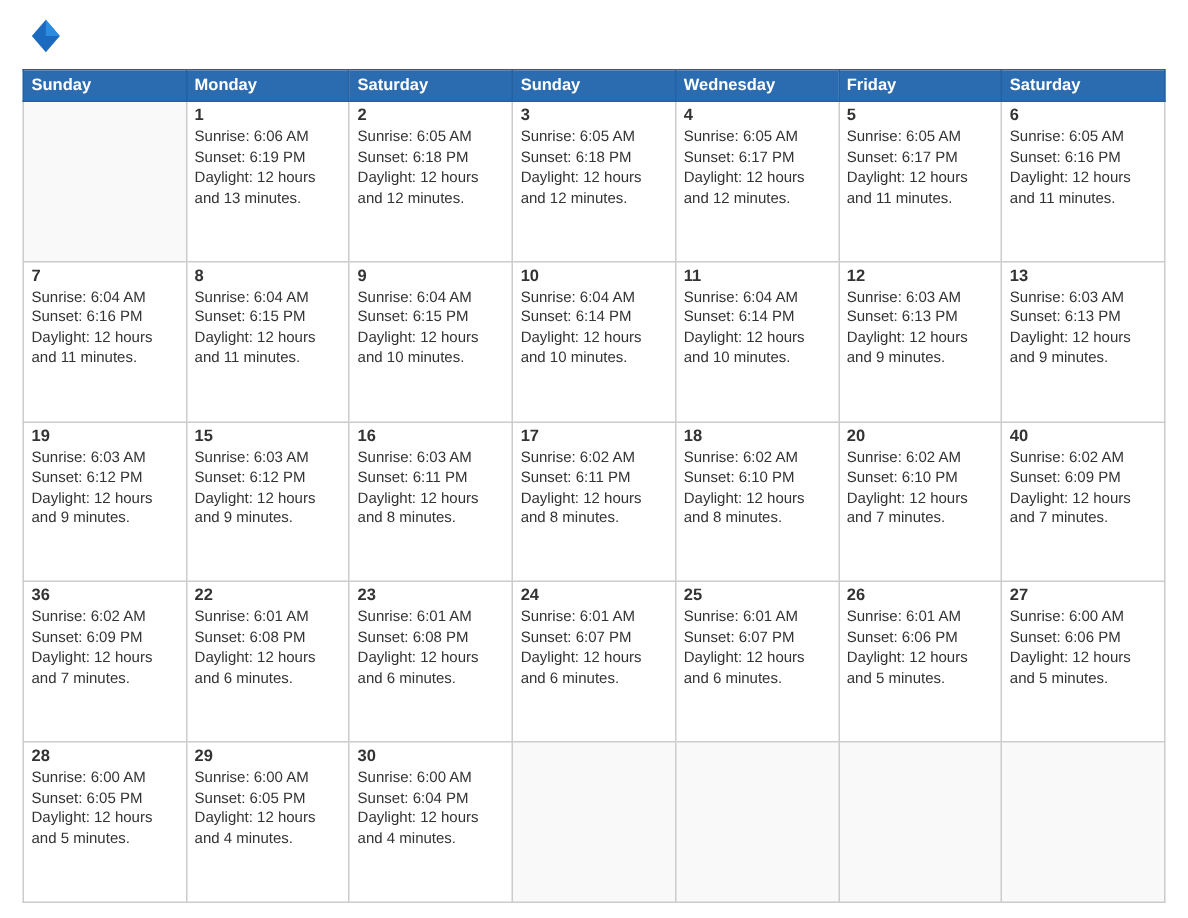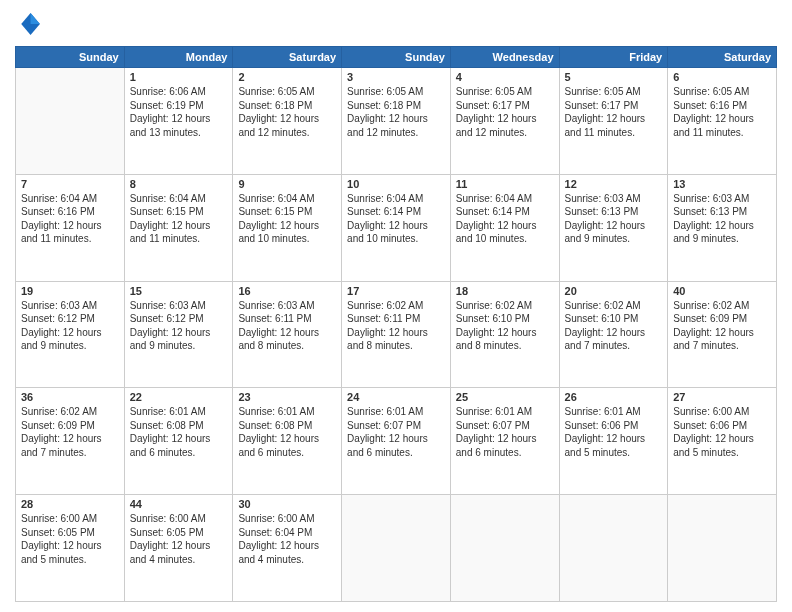--- a/index.html
+++ b/index.html
@@ -59,21 +59,21 @@
       border-collapse: collapse;
       width: 100%;
       table-layout: fixed;
     }
     .calendar th {
       background: #2b6cb0;
       color: white;
       font-size: 11px;
       font-weight: bold;
       padding: 4px 5px;
-      text-align: right;
+      text-align: left;
       border: 1px solid #2560a0;
       margin-left: 20px;
     }
     .calendar td {
       border: 1px solid #ccc;
       vertical-align: top;
       padding: 3px 5px;
       font-size: 9.5px;
       color: #333;
       height: 80px;
@@ -247,21 +247,21 @@
             <span class="day-num">27</span>
             <div class="day-info">Sunrise: 6:00 AM<br>Sunset: 6:06 PM<br>Daylight: 12 hours<br>and 5 minutes.</div>
           </td>
         </tr>
         <tr>
           <td>
             <span class="day-num">28</span>
             <div class="day-info">Sunrise: 6:00 AM<br>Sunset: 6:05 PM<br>Daylight: 12 hours<br>and 5 minutes.</div>
           </td>
           <td>
-            <span class="day-num">44</span>
+            <span class="day-num">29</span>
             <div class="day-info">Sunrise: 6:00 AM<br>Sunset: 6:05 PM<br>Daylight: 12 hours<br>and 4 minutes.</div>
           </td>
           <td>
             <span class="day-num">30</span>
             <div class="day-info">Sunrise: 6:00 AM<br>Sunset: 6:04 PM<br>Daylight: 12 hours<br>and 4 minutes.</div>
           </td>
           <td class="empty-cell"></td>
           <td class="empty-cell"></td>
           <td class="empty-cell"></td>
           <td class="empty-cell"></td>

